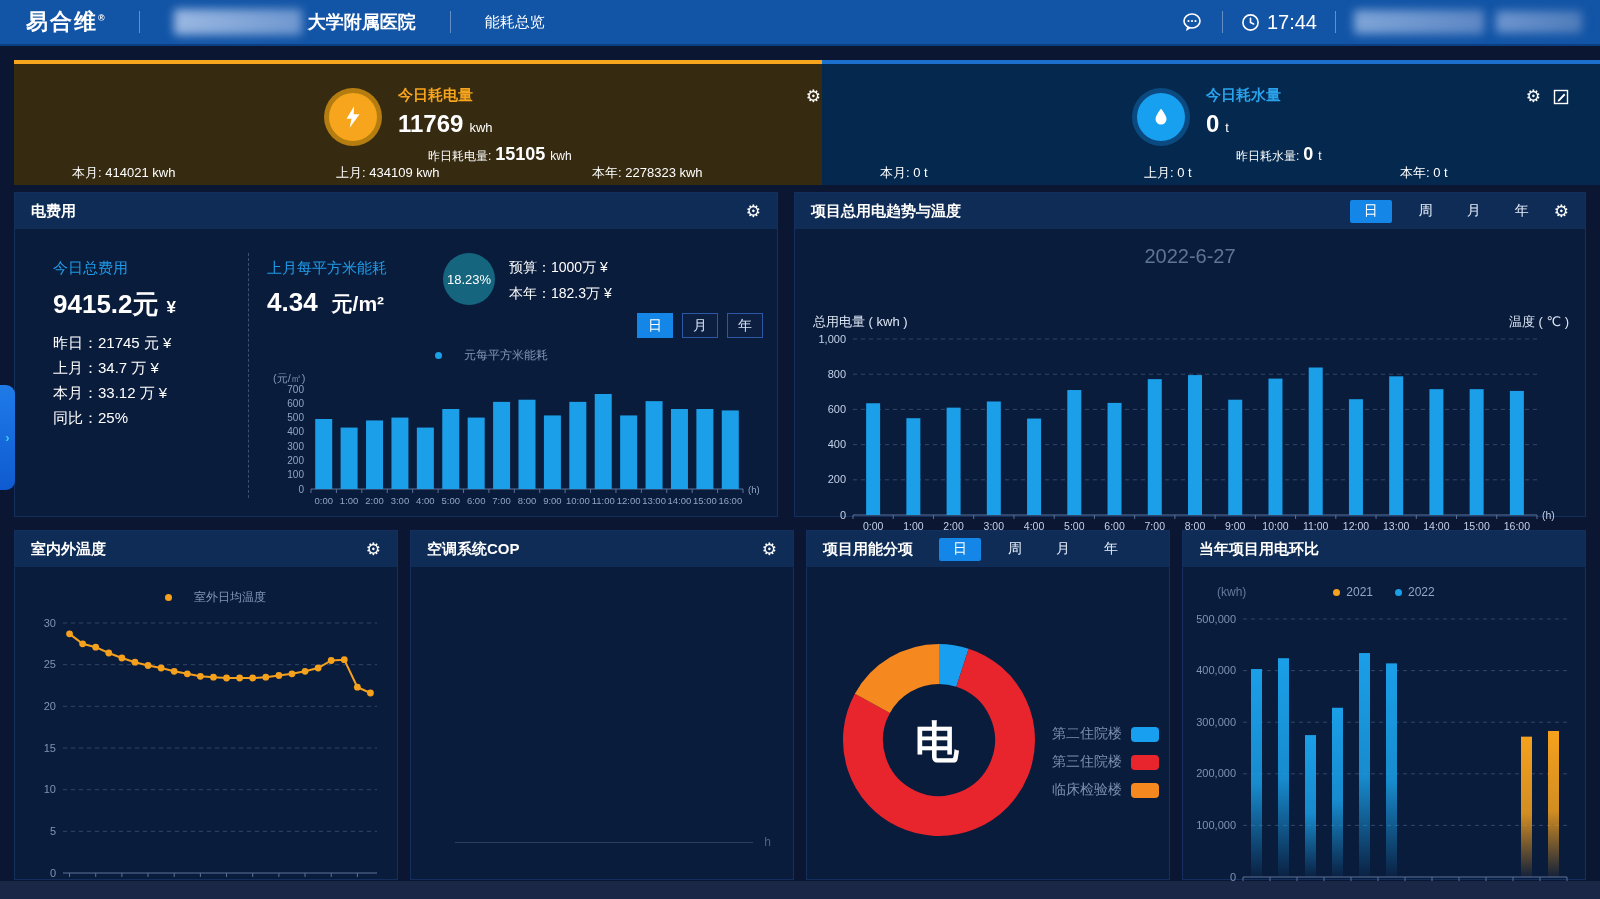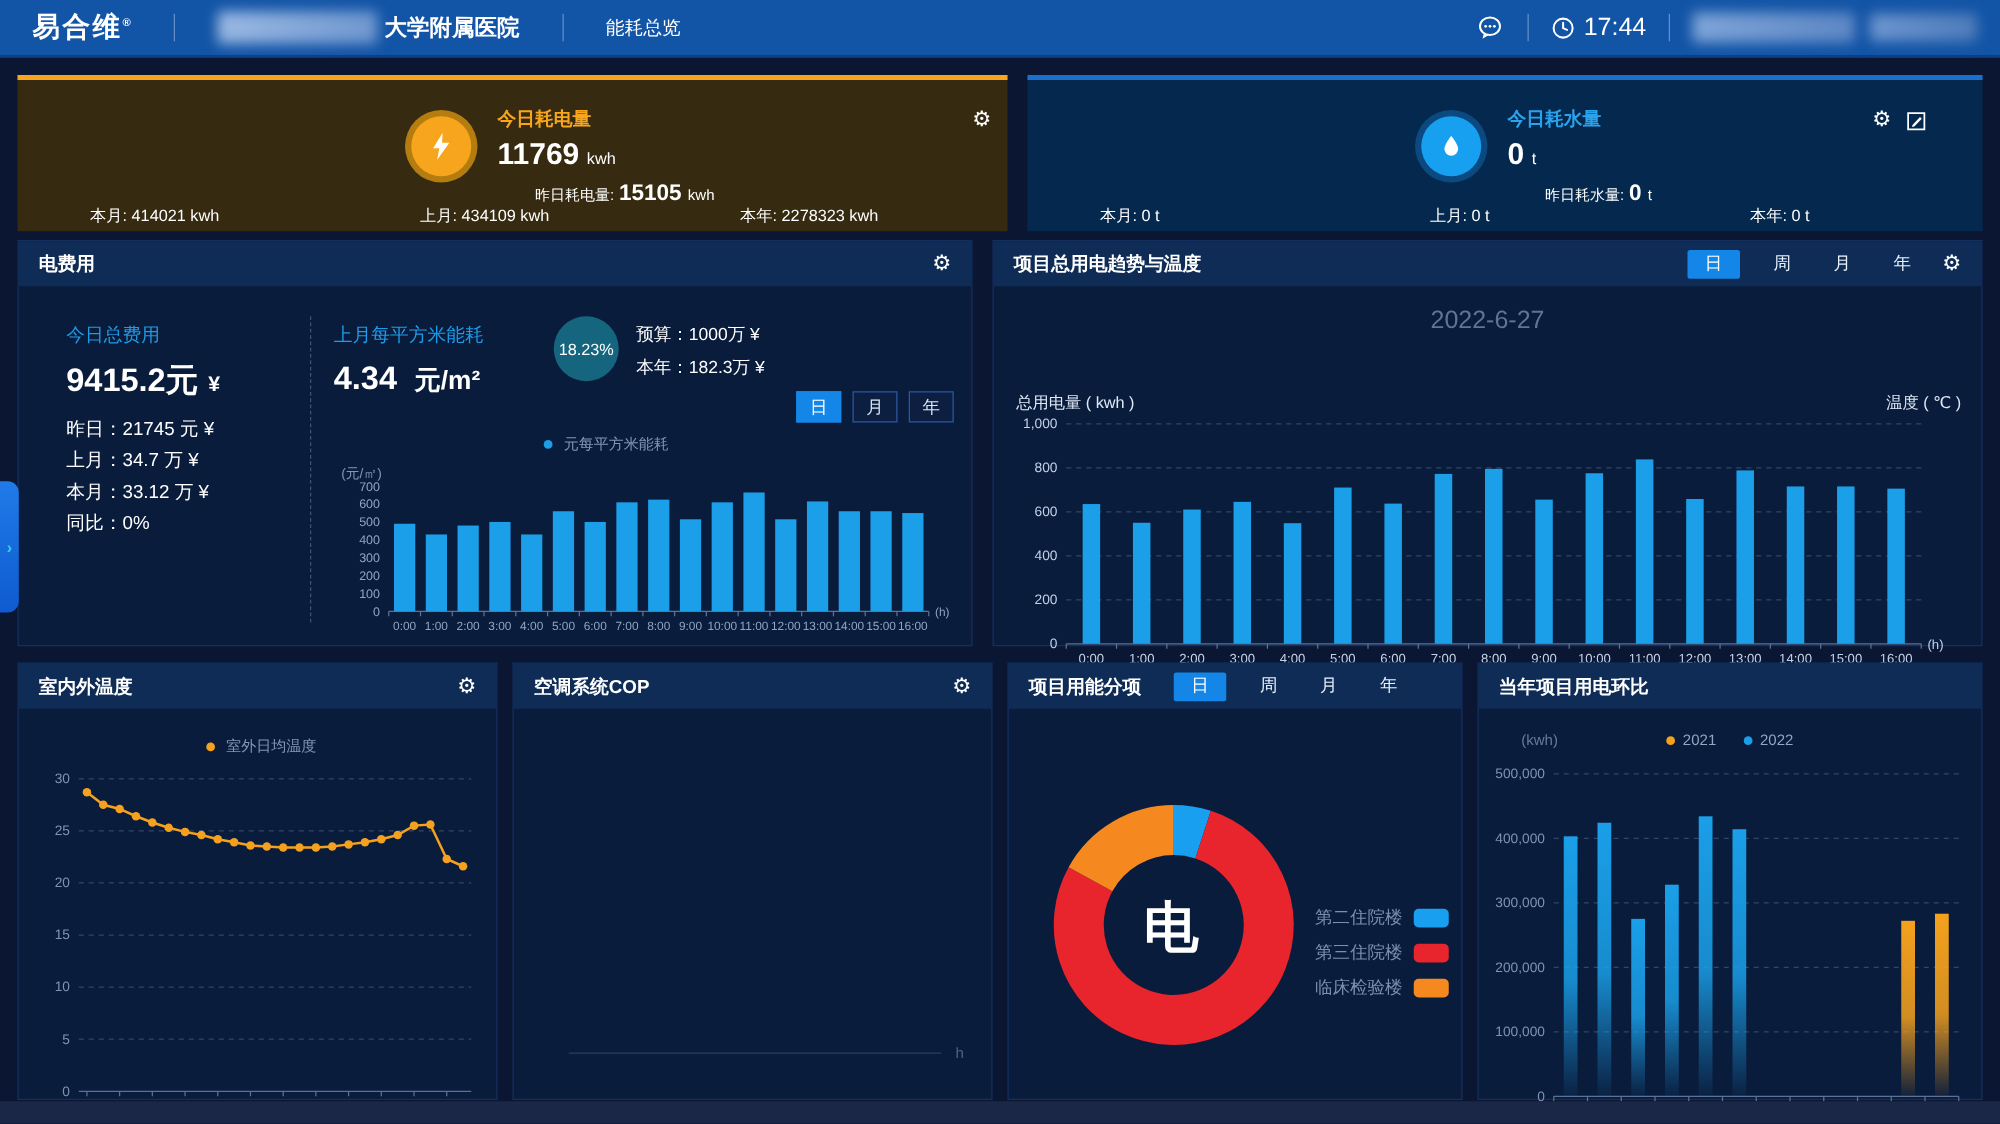--- a/index.html
+++ b/index.html
@@ -18,21 +18,21 @@
   .blur-block{filter:blur(5px);border-radius:3px;}
   .hosp-blur{width:128px;height:26px;background:linear-gradient(90deg,#9ab8e2,#6f97cf);margin-right:6px;}
   .hosp-name{font-size:18px;font-weight:bold;}
   .menu-item{font-size:15px;}
   .nav-right{margin-left:auto;display:flex;align-items:center;margin-right:18px;}
   .icon-btn{display:flex;align-items:center;cursor:pointer;}
   .time-wrap{display:flex;align-items:center;gap:7px;font-size:20px;}
   .user-blur1{width:130px;height:24px;background:linear-gradient(90deg,#7fa5d8,#5d87c4);}
   .user-blur2{width:86px;height:22px;background:linear-gradient(90deg,#6e96cf,#4f7cba);margin-left:12px;}
   
-  .sumcard{position:absolute;height:121px;}
+  .sumcard{position:absolute;height:121px;padding-left:28px;}
   .card-electric{left:14px;top:60px;width:792px;background:#362a10;border-top:4px solid #f6a51d;}
   .card-water{left:822px;top:60px;width:764px;background:#05294e;border-top:4px solid #1a70cc;}
   .sum-icon{position:absolute;left:310px;top:24px;width:58px;height:58px;border-radius:50%;
     display:flex;align-items:center;justify-content:center;}
   .icon-ring-e{background:#b57d10;}
   .icon-inner-e{width:48px;height:48px;border-radius:50%;background:#f6a51d;display:flex;align-items:center;justify-content:center;}
   .icon-ring-w{background:#0a4a80;}
   .icon-inner-w{width:48px;height:48px;border-radius:50%;background:#18a0f0;display:flex;align-items:center;justify-content:center;}
   .sum-text{position:absolute;left:384px;top:22px;}
   .sum-title{font-size:15px;font-weight:bold;}
@@ -64,21 +64,21 @@
   
   .cost-label{position:absolute;color:#1e9be8;font-size:15px;}
   .bigval{position:absolute;color:#fff;font-weight:bold;font-size:26px;white-space:nowrap;}
   .bigval .cur{font-size:17px;font-weight:bold;margin-left:8px;}
   .bigval .unit2{font-size:21px;margin-left:14px;}
   .cost-row{position:absolute;color:#fff;font-size:15px;white-space:nowrap;}
   .vdash{position:absolute;border-left:1px dashed #3a5170;}
   .pct-circle{position:absolute;width:52px;height:52px;border-radius:50%;background:#15657f;color:#fff;
     font-size:13px;display:flex;align-items:center;justify-content:center;}
   .budget-line{position:absolute;color:#fff;font-size:14px;white-space:nowrap;}
-  .legend-line{position:absolute;display:flex;align-items:center;gap:9px;color:#8096b8;font-size:12px;cursor:pointer;}
+  .legend-line{position:absolute;display:flex;align-items:center;gap:22px;color:#8096b8;font-size:12px;cursor:pointer;}
   .dot{width:7px;height:7px;border-radius:50%;}
   .sq{width:12px;height:12px;border-radius:2px;}
   .chart-host{position:absolute;}
   .axis-note{position:absolute;color:#8096b8;font-size:11px;white-space:nowrap;}
   
   .trend-date{position:absolute;left:0;right:0;text-align:center;color:#5f7596;font-size:20px;}
   .trend-legend{position:absolute;left:0;right:0;display:flex;justify-content:center;gap:22px;}
   .tl-item{display:flex;align-items:center;gap:6px;color:#93a7c4;font-size:12px;cursor:pointer;}
   .axis-label{position:absolute;color:#dfe8f5;font-size:13px;white-space:nowrap;}
   
@@ -187,21 +187,21 @@
   <div class="panel-h">
     <span class="panel-title">电费用</span>
     <span class="gear h-gear">⚙</span>
   </div>
   <div class="panel-body">
     <div class="cost-label" style="left:38px;top:30px">今日总费用</div>
     <div class="bigval" style="left:38px;top:58px"><span>9415.2元</span><span class="cur">¥</span></div>
     <div class="cost-row" style="left:38px;top:105px">昨日：21745 元 ¥</div>
     <div class="cost-row" style="left:38px;top:130px">上月：34.7 万 ¥</div>
     <div class="cost-row" style="left:38px;top:155px">本月：33.12 万 ¥</div>
-    <div class="cost-row" style="left:38px;top:180px">同比：0%</div>
+    <div class="cost-row" style="left:38px;top:180px">同比：25%</div>
     <div class="vdash" style="left:233px;top:24px;height:245px"></div>
 
     <div class="cost-label" style="left:252px;top:30px">上月每平方米能耗</div>
     <div class="bigval" style="left:252px;top:58px"><span>4.34</span><span class="unit2">元/m²</span></div>
     <div class="pct-circle" style="left:428px;top:24px">
         <span>18.23%</span>
       </div>
     <div class="budget-line" style="left:494px;top:30px">预算：1000万 ¥</div>
     <div class="budget-line" style="left:494px;top:56px">本年：182.3万 ¥</div>
 

